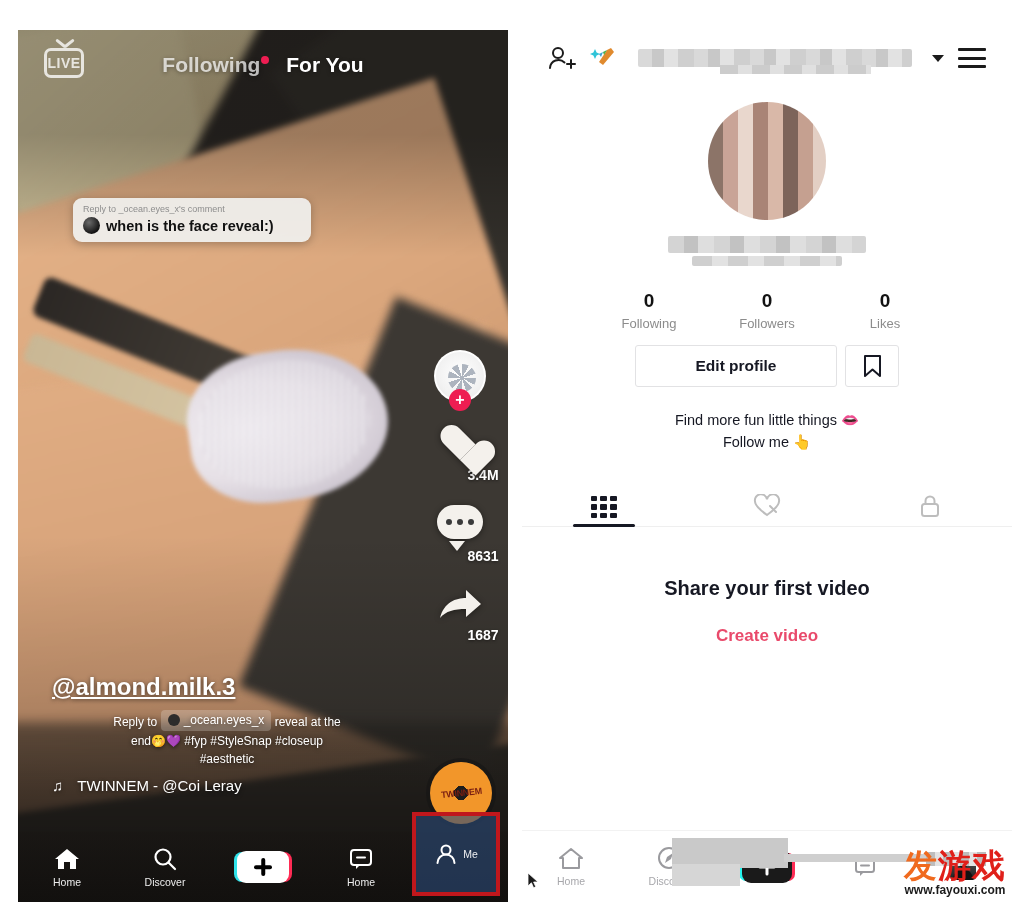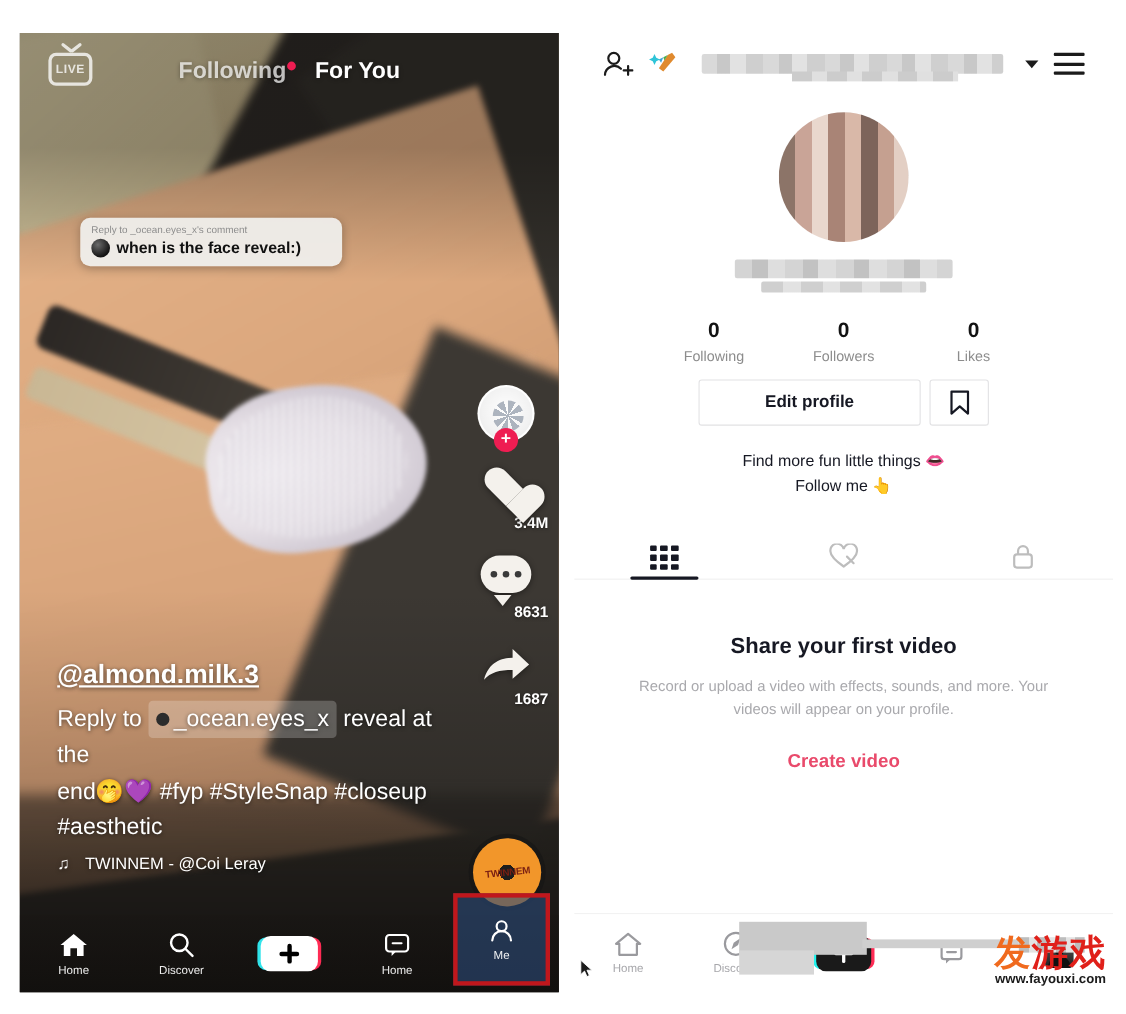--- a/index.html
+++ b/index.html
@@ -81,21 +81,21 @@
     border-radius: 50%;
     filter: blur(1px);
   }
   .feed-scrim { position:absolute; inset:0; background: linear-gradient(180deg, rgba(0,0,0,.30) 0 12%, rgba(0,0,0,0) 26% 58%, rgba(0,0,0,.38) 100%); }
 
   
   .feed-top { position:absolute; left:0; top:0; width:100%; height:70px; display:flex; align-items:center; }
   .live-btn { position:absolute; left:26px; top:18px; width:42px; height:38px; opacity:.78; }
   .live-tv { position:relative; width:40px; height:30px; border:3px solid #fff; border-radius:7px;
              display:flex; align-items:center; justify-content:center; }
-  .live-tv span { font-size:11px; font-weight:700; color:#fff; letter-spacing:.5px; }
+  .live-tv span { font-size:14px; font-weight:700; color:#fff; letter-spacing:.5px; }
   .live-ant { position:absolute; left:8px; top:-9px; width:22px; height:10px; }
   .live-ant::before, .live-ant::after { content:""; position:absolute; top:0; width:12px; height:2.5px; background:#fff; border-radius:2px; }
   .live-ant::before { left:0; transform: rotate(38deg); }
   .live-ant::after { left:8px; transform: rotate(-38deg); }
   .feed-tabs { position:absolute; left:0; right:0; top:0; height:70px; display:flex; align-items:center; justify-content:center; gap:26px; }
   .ft { font-size:21px; color:rgba(255,255,255,.72); font-weight:600; position:relative; text-shadow:0 1px 4px rgba(0,0,0,.35); }
   .ft.active { color:#fff; font-weight:700; }
   .ft-dot { position:absolute; right:-9px; top:3px; width:8px; height:8px; border-radius:50%; background:#ee1d52; }
 
   
@@ -151,42 +151,42 @@
     position:absolute; right:16px; bottom:78px; width:62px; height:62px; border-radius:50%;
     background: radial-gradient(circle at 50% 50%, #1d1d1d 0 16%, #f2962a 16% 100%);
     box-shadow: 0 0 0 4px rgba(20,20,20,.55);
     display:flex; align-items:center; justify-content:center; overflow:hidden;
   }
   .disc-label { font-size:9px; font-weight:800; color:#7a1f12; letter-spacing:-.3px; transform:rotate(-6deg); }
 
   
   .caption { position:absolute; left:34px; bottom:108px; width:350px; color:#fff; text-shadow:0 1px 4px rgba(0,0,0,.6); }
   .cap-user { font-size:24px; font-weight:700; margin-bottom:9px;text-decoration:underline; }
-  .cap-text { font-size:21px; line-height:1.55; }
+  .cap-text { font-size:12px; line-height:1.55;text-align:center; }
   .cap-chip { display:inline-flex; align-items:center; gap:4px; background: rgba(255,255,255,.22); border-radius:4px; padding:1px 7px; }
   .cap-chip .dot { display:inline-block; width:12px; height:12px; border-radius:50%; background:#2c2c2c; position:relative; }
   .cap-music { font-size:15px; margin-top:8px; display:flex; align-items:center; gap:14px; }
 
   
   .lnav { position:absolute; left:0; bottom:0; width:100%; height:70px;
           background: linear-gradient(180deg, rgba(25,22,20,.62), rgba(18,16,14,.80));
           display:flex; align-items:center; }
   .lnav-item { flex:1; display:flex; flex-direction:column; align-items:center; gap:5px; color:#fff; position:relative; }
   .lnav-label { font-size:10.5px; opacity:.92; }
   .lnav-plus { width:52px; height:32px; border-radius:9px; background:#fff; position:relative;
                box-shadow: -4px 0 0 -1px #30e3ea, 4px 0 0 -1px #ff2b54; }
   .lnav-plus::before, .lnav-plus::after { content:""; position:absolute; background:#000; border-radius:2px; }
   .lnav-plus::before { left:50%; top:50%; width:18px; height:3.5px; transform:translate(-50%,-50%); }
   .lnav-plus::after  { left:50%; top:50%; width:3.5px; height:18px; transform:translate(-50%,-50%); }
   .me-highlight {
     position:absolute; right:8px; bottom:6px; width:88px; height:84px;
     border:4px solid #c0171c; background: rgba(44,74,120,.62); z-index:4;
   }
   .me-inner { position:absolute; right:8px; bottom:6px; width:88px; height:84px; z-index:5;
-              display:flex; flex-direction:column; align-items:center; justify-content:center; gap:5px; color:#fff; }
+              display:flex; align-items:center; justify-content:center; gap:5px; color:#fff; }
 
   
   .profile { position:absolute; left:522px; top:30px; width:490px; height:872px; background:#fff; overflow:hidden; }
   .statusbar { height:34px; display:flex; align-items:center; padding:0 18px; font-size:14.5px; color:#0b0b0b; font-weight:600; }
   .sb-left { display:flex; align-items:center; gap:7px; }
   .sb-vpn { border:1.6px solid #111; border-radius:3px; font-size:8.5px; padding:0 3px; font-weight:700; letter-spacing:.3px; }
   .sb-time { position:absolute; left:0; right:0; text-align:center; font-size:14.5px; font-weight:600; pointer-events:none; }
   .sb-batt { margin-left:auto; width:26px; height:13px; border:1.6px solid #111; border-radius:3px; position:relative; }
   .sb-batt::before { content:""; position:absolute; inset:1.5px; background:#111; border-radius:1px; }
   .sb-batt::after { content:""; position:absolute; right:-4px; top:3.5px; width:2.5px; height:5px; background:#111; border-radius:0 2px 2px 0; }
@@ -486,21 +486,20 @@
       <div class="p-tab">
         <svg width="22" height="24" viewBox="0 0 22 24">
           <rect x="3" y="10" width="16" height="12" rx="2.5" fill="none" stroke="#bdbdbd" stroke-width="2"></rect>
           <path d="M6.5 10 L6.5 7 A4.5 4.5 0 0 1 15.5 7 L15.5 10" fill="none" stroke="#bdbdbd" stroke-width="2"></path>
         </svg>
       </div>
     </div>
 
     <div class="empty">
       <div class="empty-title">Share your first video</div>
-      <div class="empty-desc">Record or upload a video with effects, sounds, and more. Your videos will appear on your profile.</div>
       <div class="empty-cta">Create video</div>
     </div>
 
     <div class="rnav">
       <div class="rnav-item">
         <svg width="26" height="24" viewBox="0 0 26 24">
           <path d="M13 3 L24 12 L21 12 L21 22 L5 22 L5 12 L2 12 Z" fill="none" stroke="#9a9a9e" stroke-width="2" stroke-linejoin="round"></path>
         </svg>
         <div class="rnav-label">Home</div>
       </div>

